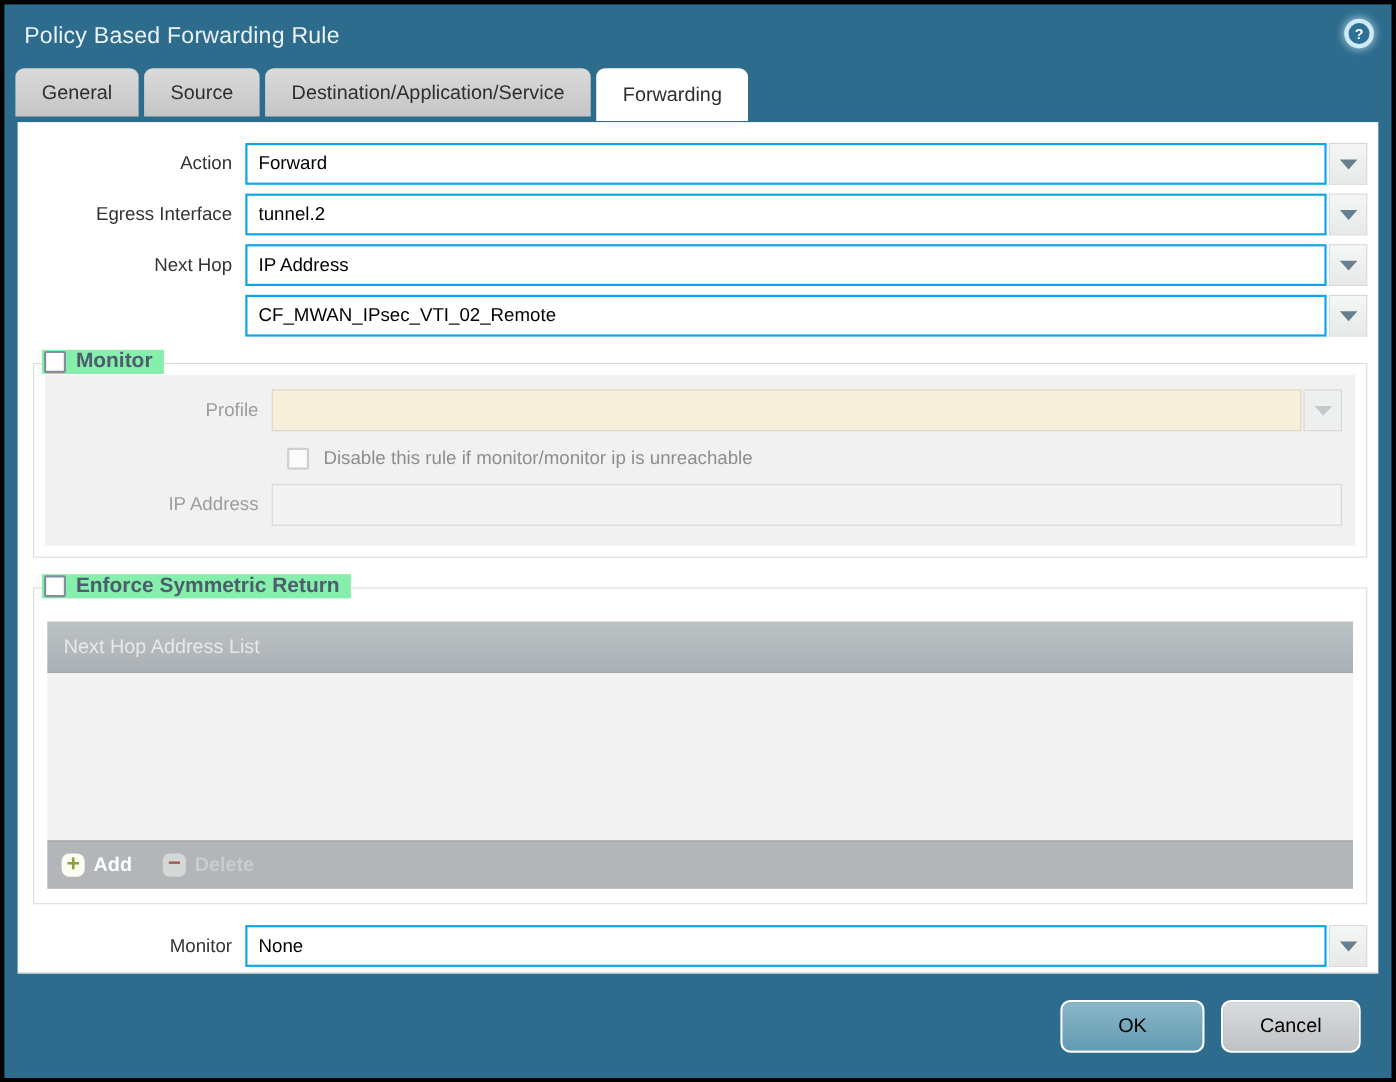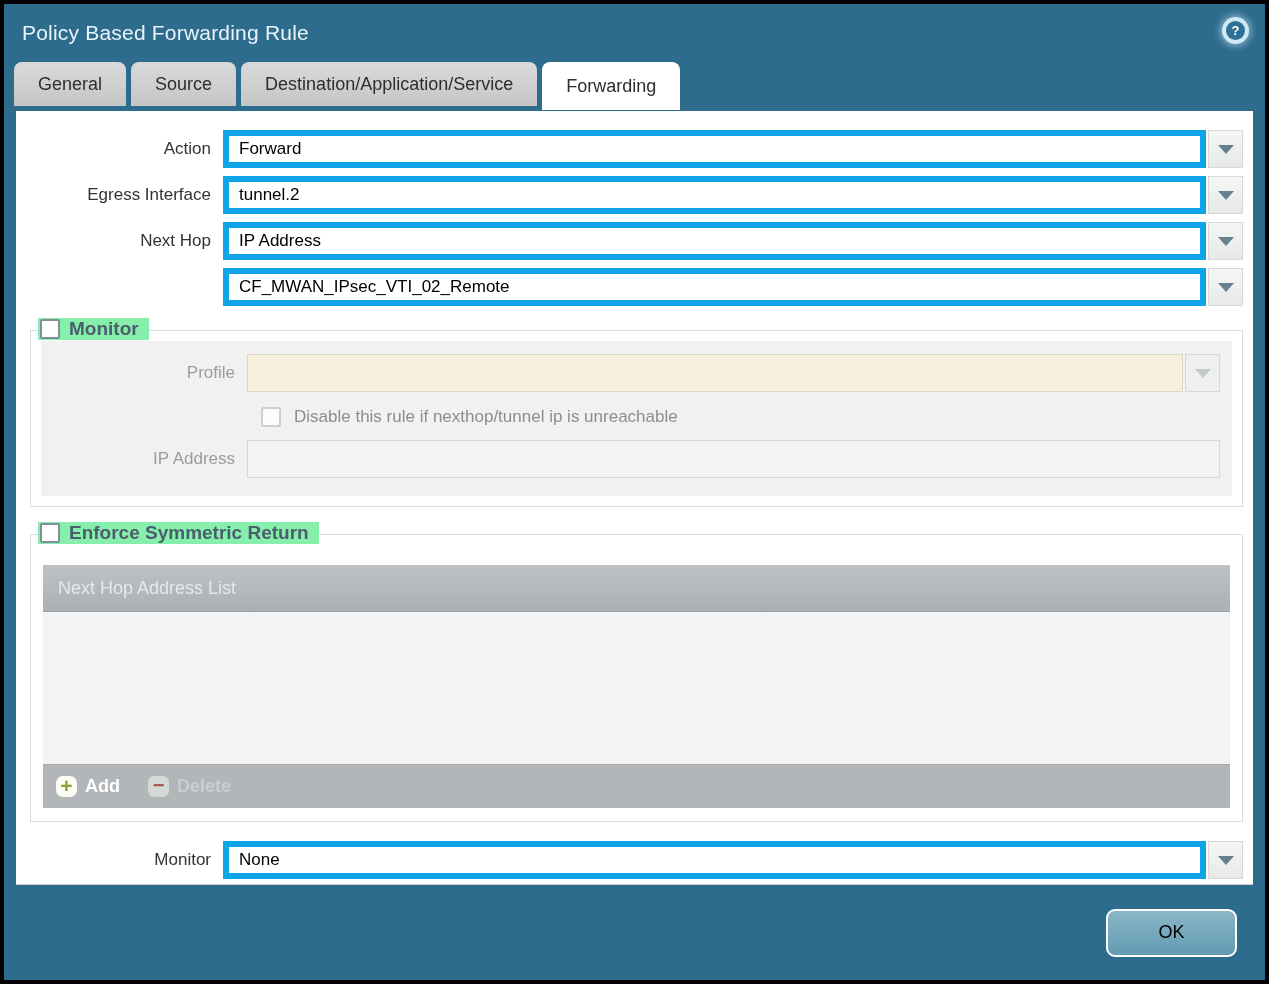--- a/index.html
+++ b/index.html
@@ -54,21 +54,21 @@
     border-bottom:1px solid #cfcfcf;
     overflow:hidden;
   }
   .row { display:flex; align-items:center; margin-bottom:8px; }
   .lbl {
     flex:none; width:194px; text-align:right; padding-right:12px;
     font-size:17px; color:#333;
   }
   .field { flex:1; display:flex; align-items:stretch; }
   .field input {
-    flex:1; height:38px; border:6px solid #0ea5e9; background:#fff;
+    flex:1; height:38px; border:2px solid #0ea5e9; background:#fff;
     padding:0 10px; font-size:17px; color:#000;
     font-family:"Liberation Sans", sans-serif; outline:none;
   }
   .dd {
     flex:none; width:35px; height:38px; margin-left:2px;
     background:linear-gradient(#f5f6f6,#e7e9e9);
     border:1px solid #d5d8d8;
     display:flex; align-items:center; justify-content:center; cursor:pointer;
   }
   .tri {
@@ -224,21 +224,21 @@
             <span class="lbl">Profile</span>
             <span class="field">
               <input class="combo-disabled" disabled="" value="" style="">
               <span class="dd disabled">
                 <span class="tri"></span>
               </span>
             </span>
           </div>
           <div class="cb-row">
             <span class="cb disabled"></span>
-            <span>Disable this rule if nexthop/tunnel ip is unreachable</span>
+            <span>Disable this rule if monitor/monitor ip is unreachable</span>
           </div>
           <div class="row">
             <span class="lbl">IP Address</span>
             <span class="field">
               <input class="input-disabled" disabled="" value="" style="">
             </span>
           </div>
         </div>
       </div>
 
@@ -272,16 +272,17 @@
           <span class="dd">
             <span class="tri"></span>
           </span>
         </span>
       </div>
 
     </div>
 
     <div class="footerbar">
       <button class="btn btn-ok">OK</button>
+      <button class="btn btn-cancel">Cancel</button>
     </div>
 
   </div>
 </div>
 
 </body></html>

